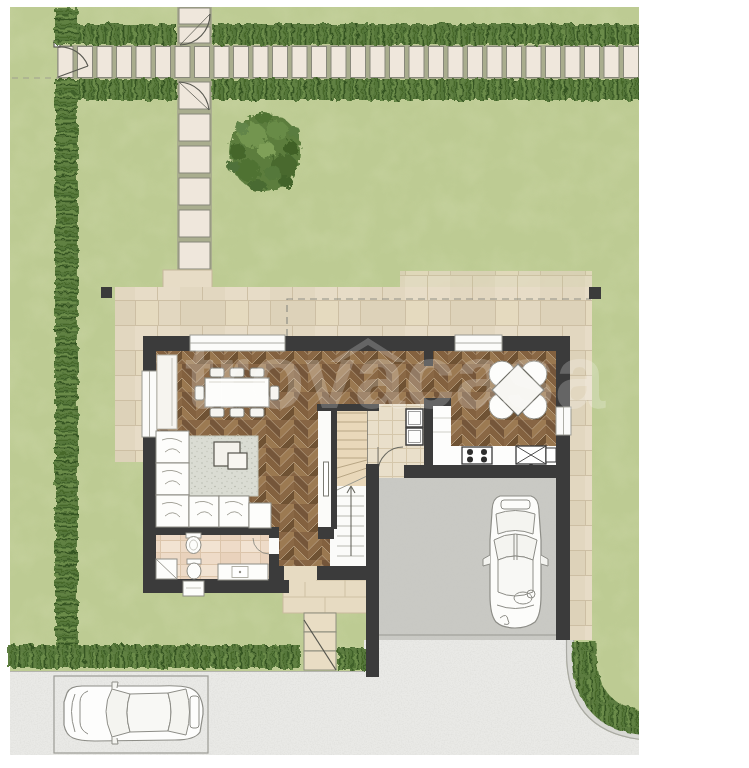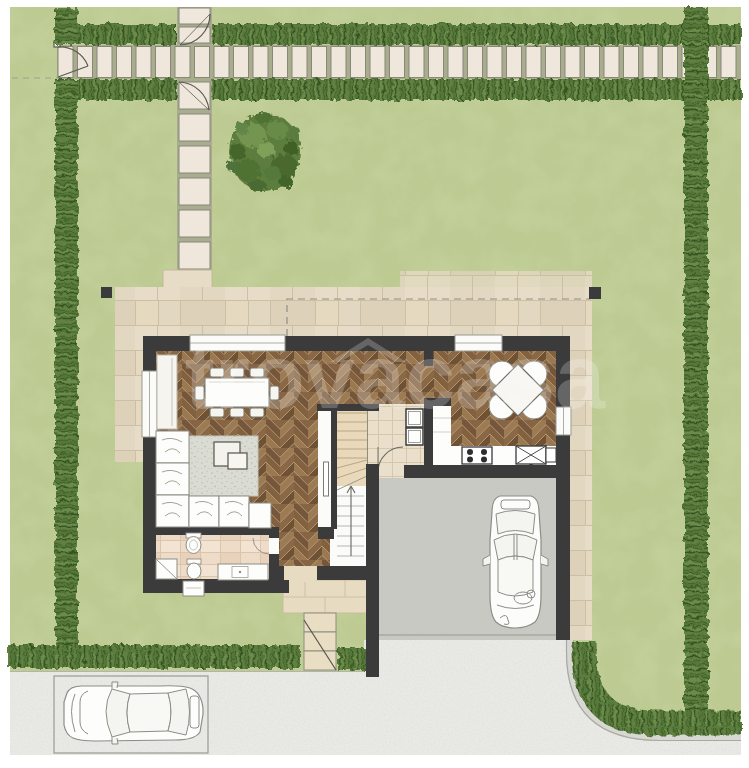--- a/index.html
+++ b/index.html
@@ -1,16 +1,16 @@
 <!DOCTYPE html>
 <html><head>
 <meta charset="utf-8">
 <style>
   html,body{margin:0;padding:0;background:#ffffff;}
-  #wrap{width:749px;height:768px;position:relative;overflow:hidden;background:#ffffff;
+  #wrap{width:639px;height:768px;position:relative;overflow:hidden;background:#ffffff;
         font-family:"Liberation Sans", sans-serif;}
   svg{display:block}
 </style>
 </head>
 <body>
 <div id="wrap">
 <svg width="749" height="768" viewBox="0 0 749 768">
 <defs>
 
   <filter id="rough" x="-20%" y="-20%" width="140%" height="140%">

